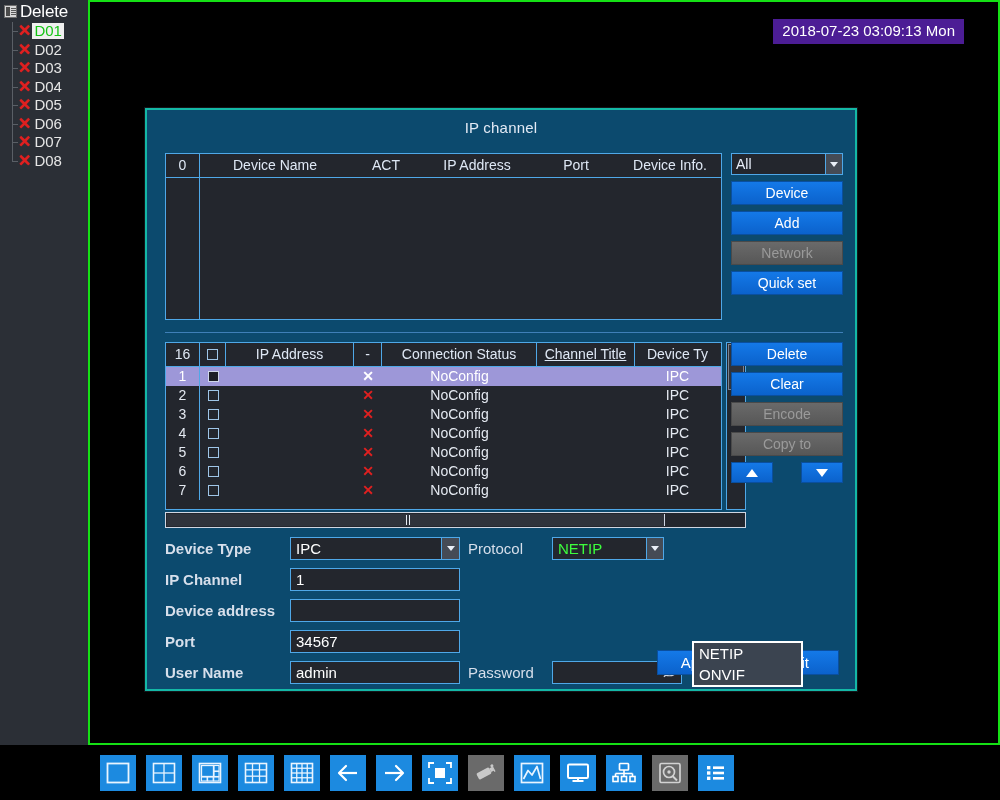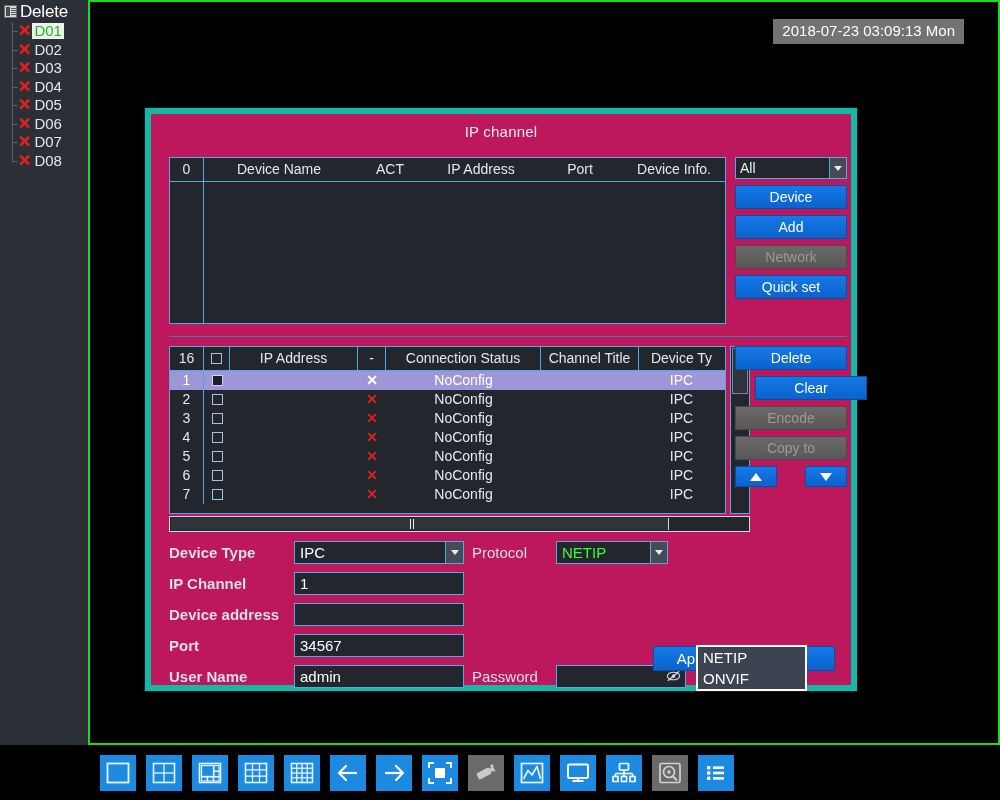--- a/index.html
+++ b/index.html
@@ -80,33 +80,33 @@
   }
   .chan-row.active .chan-label{
     color:#3dff3d;
     background:#f0f0f0;
     color:#14c414;
   }
 
   
   #clock{
     position:absolute; right:36px; top:19px;
-    background:#737373;
+    background:#4c1d95;
     color:#ffffff;
     font-size:15px; line-height:16px;
     padding:4px 9px 5px;
     white-space:nowrap;
   }
 
   
   #dialog{
     position:absolute; left:145px; top:108px;
     width:712px; height:583px;
-    background:#be185d;
-    border:6px solid #14b8a6;
+    background:#0c4a6e;
+    border:2px solid #14b8a6;
     box-shadow:0 0 0 1px #13151a;
   }
   #dialog-title{
     text-align:center; color:#e3eaf5;
     font-size:15px; line-height:17px;
     padding:9px 0 7px;
     letter-spacing:.2px;
   }
 
   
@@ -186,21 +186,21 @@
   
   #list-table{
     position:absolute; left:18px; top:232px;
     width:557px; height:168px;
   }
   #list-table .col-n   { width:34px; }
   #list-table .col-chk { width:26px; }
   #list-table .col-ip  { width:128px; }
   #list-table .col-dash{ width:28px; }
   #list-table .col-cs  { width:155px; }
-  #list-table .col-ct  { width:98px; }
+  #list-table .col-ct  { width:98px;text-decoration:underline; }
   #list-table .col-dt  { width:85px; }
 
   .row{
     display:flex; height:19px; align-items:stretch;
     color:#e4e9f1; font-size:14px; line-height:19px;
   }
   .row .cell{ text-align:center; overflow:hidden; white-space:nowrap; }
   .row.sel{ background:#9d97d8; }
   .row.sel .cell{ color:#ffffff; }
   .row .col-n{ border-right:1px solid #4fa8e8; }
@@ -531,21 +531,21 @@
     </div>
 
     <div id="hscroll">
       <div class="thumb"></div>
       <span class="grip"></span>
     </div>
 
     <div id="list-btns">
       <div id="list-btn-holder">
           <div class="btn" style="margin-bottom: 6px;">Delete</div>
-          <div class="btn" style="margin-bottom: 6px; margin-left: 20px;">Clear</div>
+          <div class="btn" style="margin-bottom: 6px;">Clear</div>
           <div class="btn disabled" style="margin-bottom: 6px;">Encode</div>
           <div class="btn disabled" style="margin-bottom: 6px;">Copy to</div>
         </div>
       <div id="arrow-row">
         <div class="abtn up">
             <i></i>
           </div>
         <div class="abtn down">
             <i></i>
           </div>

